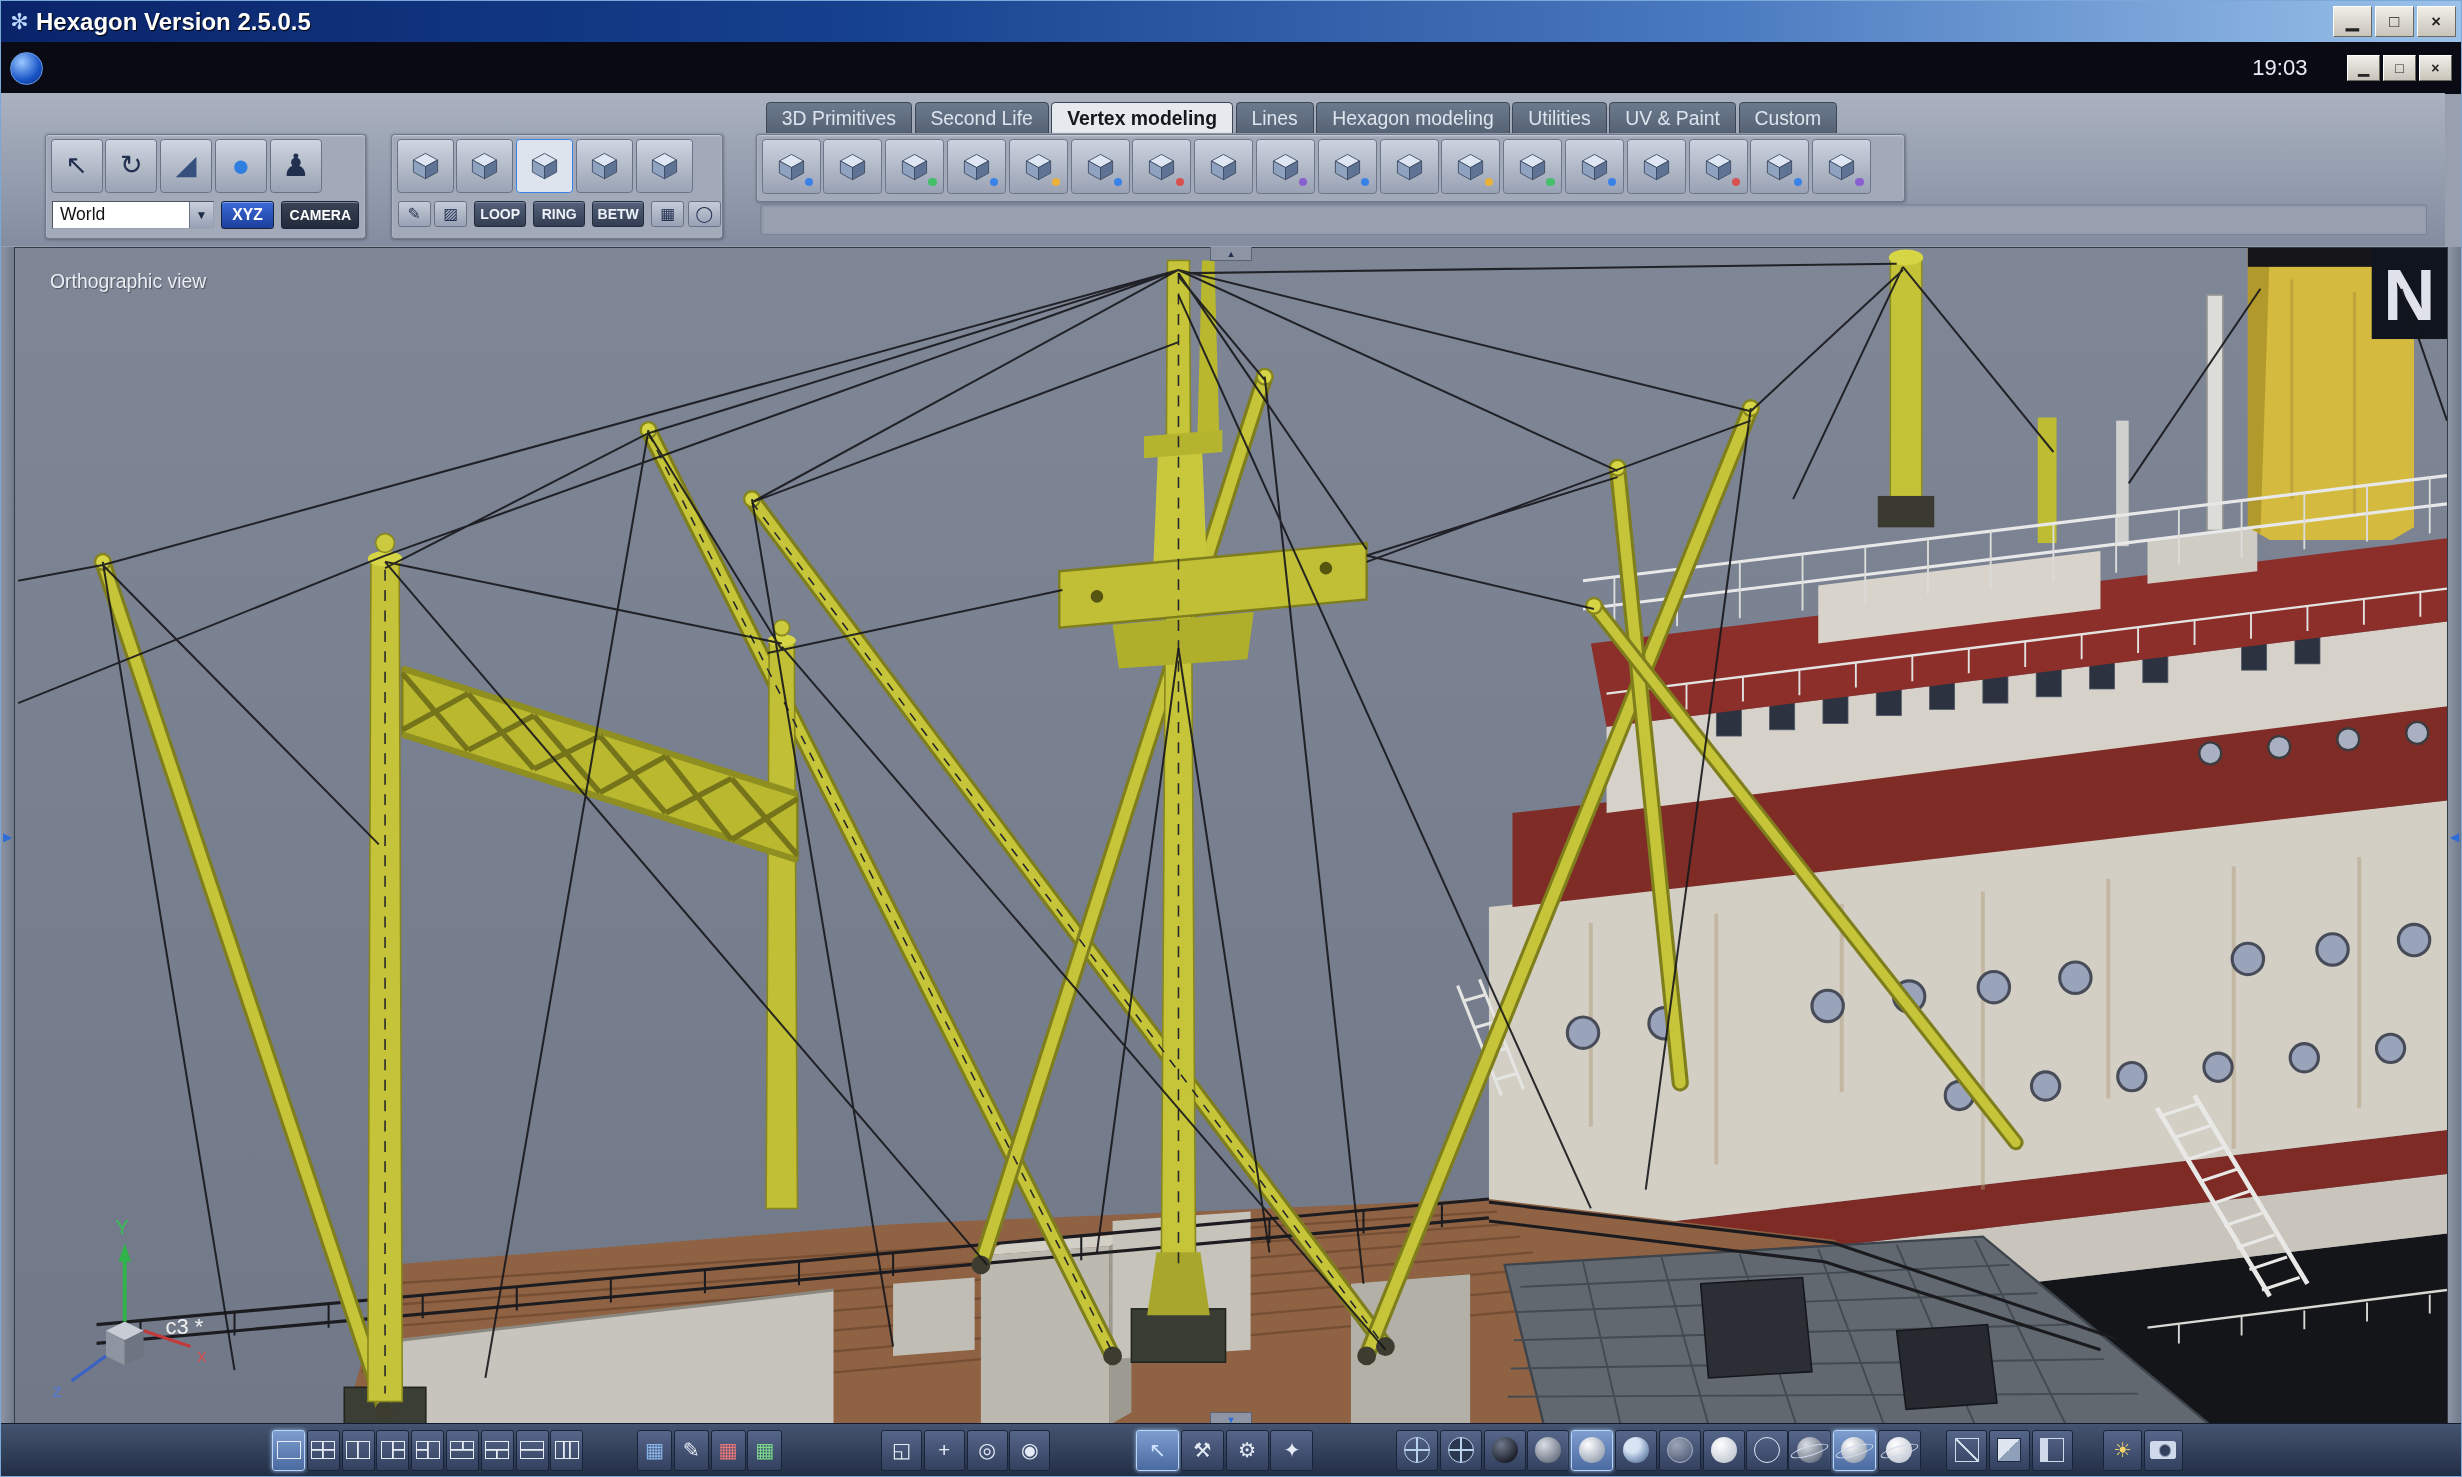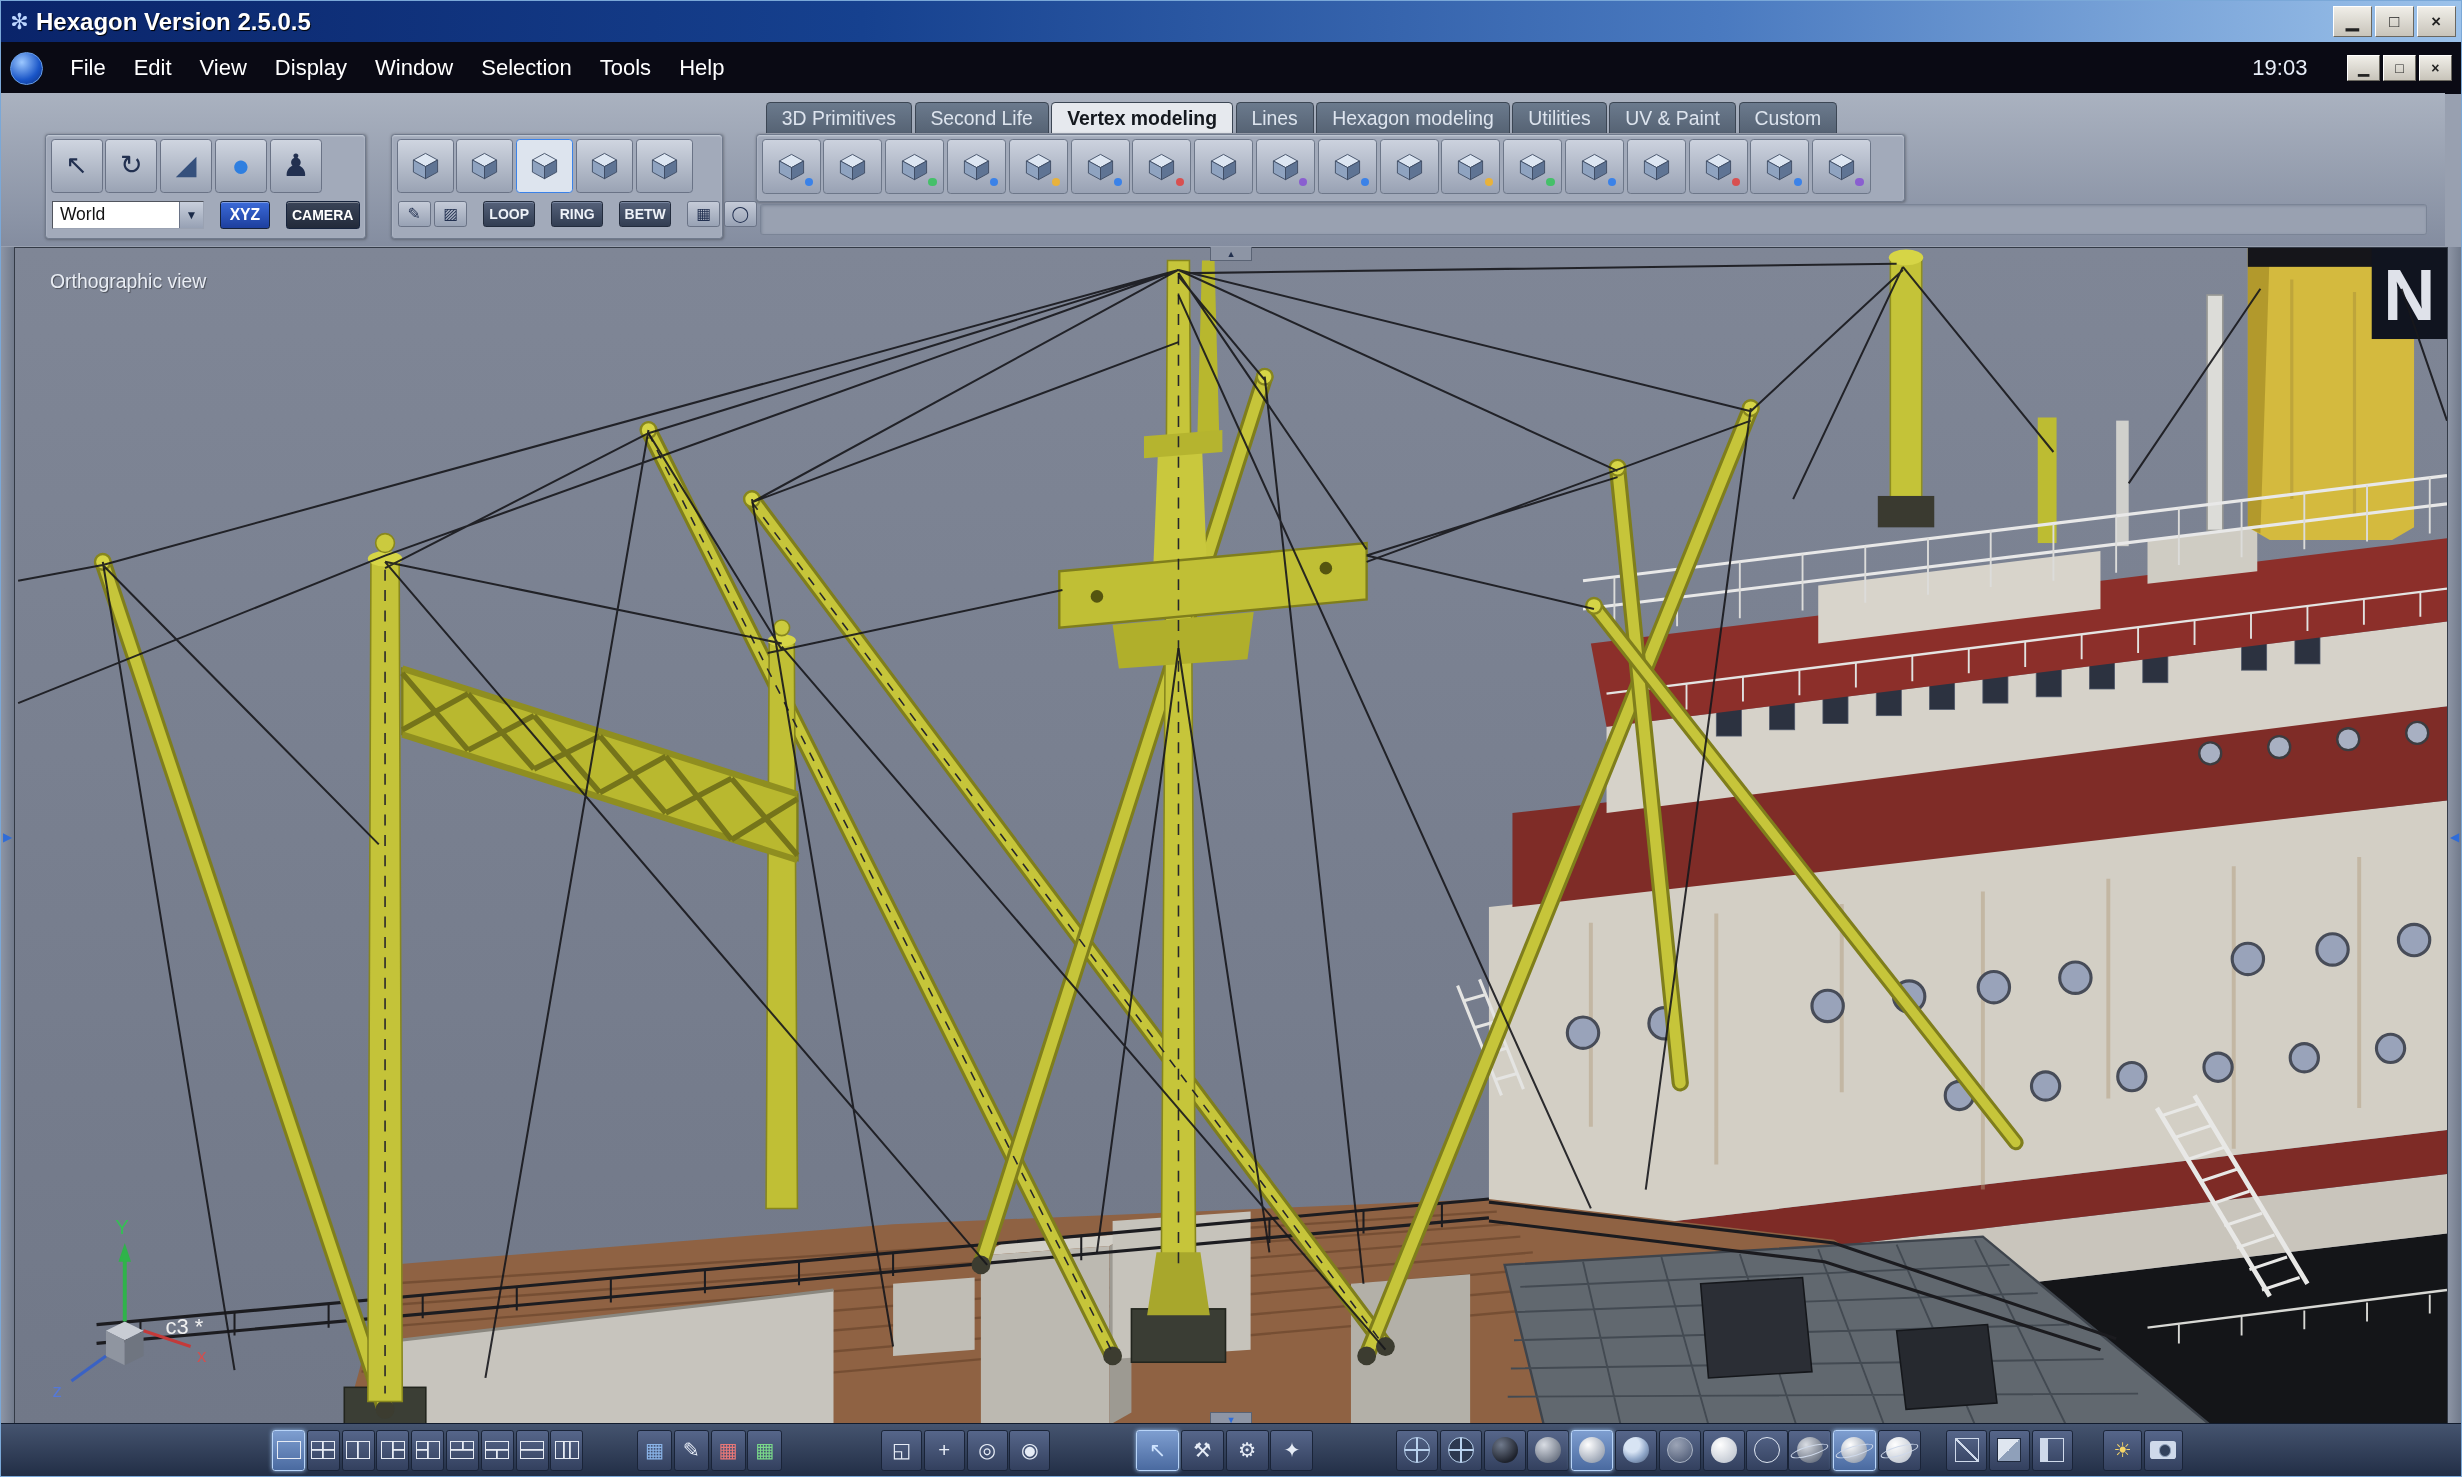--- a/index.html
+++ b/index.html
@@ -42,21 +42,21 @@
   .tbox-3 { left:755px; top:41px; width:1149px; height:68px; }
   .tstrip { position:absolute; left:759px; top:111px; width:1667px; height:31px; background:#99a1b1;
     border:0.9px solid #7a8496; border-radius:2.8px; box-shadow:inset 0.9px 0.9px 2.8px #7e8798; }
   .icon-row { display:flex; gap:2.8px; padding:3.7px 4.6px; }
   .tool-big { position:relative; width:52px; height:54px; background:linear-gradient(180deg,#cfd5e0,#9aa3b4);
     border:0.9px solid #6a7386; border-radius:3.7px; display:flex; align-items:center; justify-content:center; cursor:default; }
   .tool-big.selected { background:#dde4ee; border:1.8px solid #3b82e8; }
   .glyph { font-size:27px; line-height:1; }
   .g-dark { color:#223050; } .g-steel { color:#35507c; } .g-blue { color:#2f7fe0; }
   .big { font-size:31px; }
-  .ctrl-row { display:flex; align-items:center; gap:16px; padding:4.6px 5.5px; }
+  .ctrl-row { display:flex; align-items:center; gap:7px; padding:4.6px 5.5px; }
   .world-select { width:168px; height:28px; background:#ffffff; border:1.8px inset #9aa2b2;
     display:flex; align-items:center; font-size:17.5px; color:#111; }
   .world-select span.val { padding-left:7.4px; flex:1; }
   .dd-btn { width:24px; height:100%; background:linear-gradient(180deg,#c8cfdc,#97a1b4);
     border-left:0.9px solid #6a7386; display:flex; align-items:center; justify-content:center;
     font-size:12px; color:#1a2a48; cursor:default; }
   .pill { height:28px; display:flex; align-items:center; justify-content:center; color:#fff;
     font-weight:bold; border:0.9px solid #16233c; border-radius:2.8px; cursor:default;
     box-shadow:inset 0 0.9px 0 rgba(255,255,255,.35); }
   .xyz { width:55px; font-size:15.7px; background:linear-gradient(180deg,#3b6ad8,#1d3f9e); }
@@ -161,38 +161,20 @@
     <span class="title-text">Hexagon Version 2.5.0.5</span>
     <div class="win-buttons">
       <button class="wbtn">▁</button>
       <button class="wbtn">□</button>
       <button class="wbtn">×</button>
     </div>
   </div>
 
   <div class="menubar">
     <span class="menu-logo"></span>
-    <div style="display:flex">
-
-        <span class="menu-item">File</span>
-
-        <span class="menu-item">Edit</span>
-
-        <span class="menu-item">View</span>
-
-        <span class="menu-item">Display</span>
-
-        <span class="menu-item">Window</span>
-
-        <span class="menu-item">Selection</span>
-
-        <span class="menu-item">Tools</span>
-
-        <span class="menu-item">Help</span>
-      </div>
     <div class="menubar-right">
       <span class="clock">19:03</span>
       <button class="wbtn small">▁</button>
       <button class="wbtn small">□</button>
       <button class="wbtn small">×</button>
     </div>
   </div>
 
   <div class="toolzone">
 

